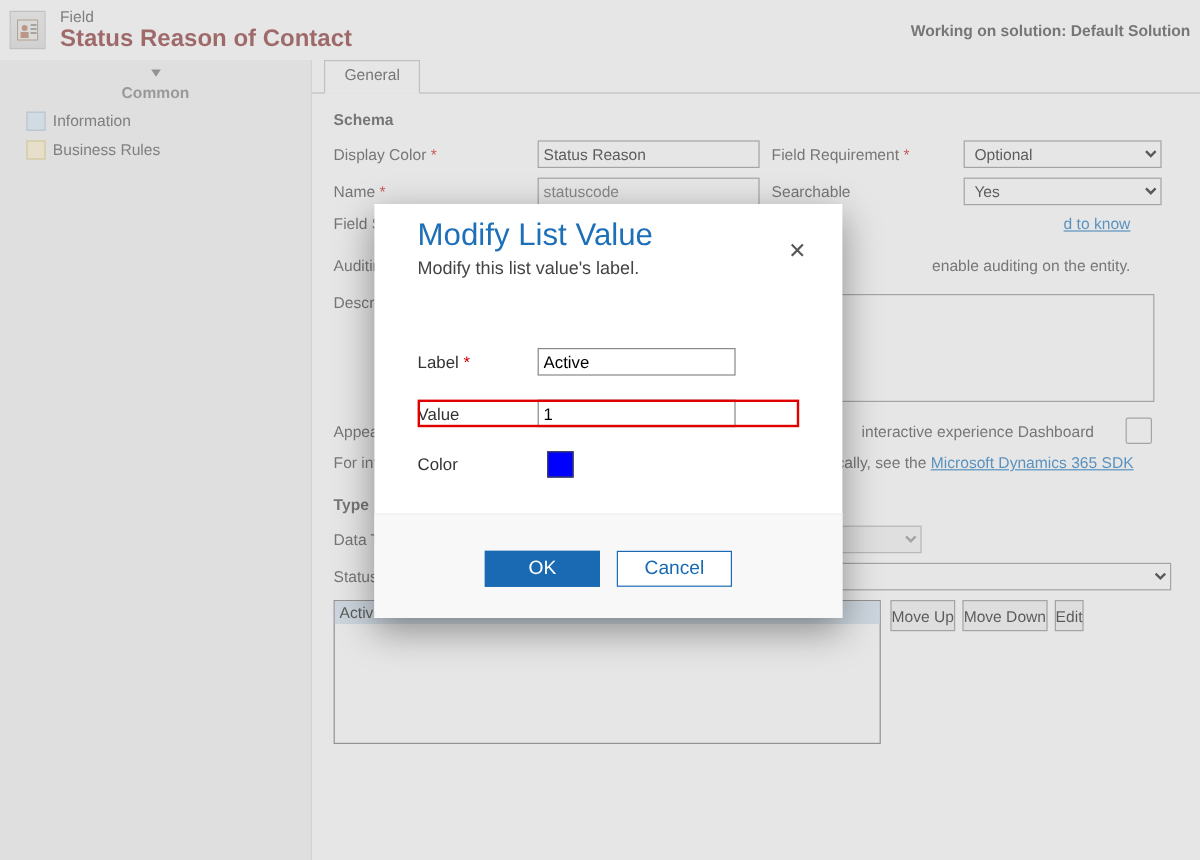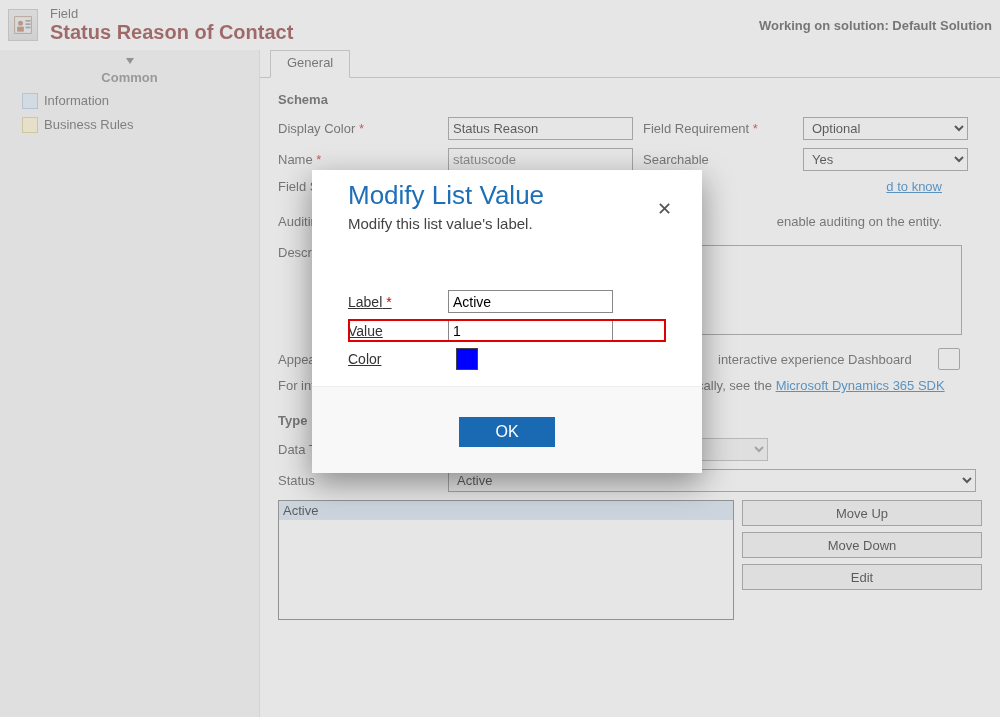--- a/index.html
+++ b/index.html
@@ -44,34 +44,34 @@
     textarea { height: 90px; resize: none; }
 
     .link { color: #0066b8; text-decoration: underline; cursor: pointer; }
     .info-line { margin: 6px 0 20px 0; color: #333; }
 
     .checkbox { width: 22px; height: 22px; border: 1px solid #888; border-radius: 2px; }
 
     .status-box { display: flex; gap: 8px; }
     .status-list { flex: 1; height: 120px; border: 1px solid #666; }
     .status-list .selrow { background: #cfe0ef; padding: 2px 4px; color: #000; }
-    .status-buttons { width: 240px; display: flex; flex-direction: column; gap: 6px; }
+    .status-buttons { width: 240px; display: flex; flex-direction: row; gap: 6px; }
     .status-buttons button { height: 26px; border: 1px solid #888; background: #f0f0f0; font-size: 13px; cursor: pointer; }
 
     
     .dim { position: absolute; inset: 0; background: rgba(200,200,200,0.45); }
 
     
     .dialog { position: absolute; left: 312px; top: 170px; width: 390px; background: #fff; box-shadow: 0 10px 30px rgba(0,0,0,0.4); }
     .dialog-head { padding: 10px 36px 8px 36px; }
     .dialog-title { font-size: 26px; color: #1d6fb8; font-weight: 400; }
     .dialog-sub { font-size: 15px; color: #444; margin-top: 4px; }
     .close-x { position: absolute; top: 28px; right: 30px; font-size: 18px; color: #555; cursor: pointer; }
     .dialog-body { padding: 50px 36px 10px 36px; }
-    .drow { display: flex; align-items: center; margin-bottom: 6px; text-decoration: underline; }
+    .drow { display: flex; align-items: center; margin-bottom: 20px; }
     .dlab { width: 100px; font-size: 14px; color: #333; }
     .dfield input { width: 165px; height: 23px; border: 1px solid #888; padding: 1px 4px; font-size: 14px; }
     .drow.red { outline: 2px solid #e00000; outline-offset: -2px; }
     .swatch { width: 22px; height: 22px; background: #0000ff; margin-left: 8px; border: 1px solid #444; }
     .dialog-foot { display: flex; gap: 14px; justify-content: center; padding: 30px 0 26px 0; background: #f8f8f8; border-top: 1px solid #eee; }
     .btn { width: 96px; height: 30px; font-size: 16px; cursor: pointer; }
     .btn.primary { background: #196ab3; color: #fff; border: 1px solid #196ab3; }
     .btn.secondary { background: #fff; color: #196ab3; border: 1px solid #196ab3; }
   </style>
 </head>
@@ -204,14 +204,15 @@
       <div class="dlab">Value</div>
       <div class="dfield"><input type="text" value="1" style=""></div>
     </div>
     <div class="drow">
       <div class="dlab">Color</div>
       <div class="swatch"></div>
     </div>
   </div>
   <div class="dialog-foot">
     <button class="btn primary">OK</button>
+    <button class="btn secondary">Cancel</button>
   </div>
 </div>
 
 </body></html>

